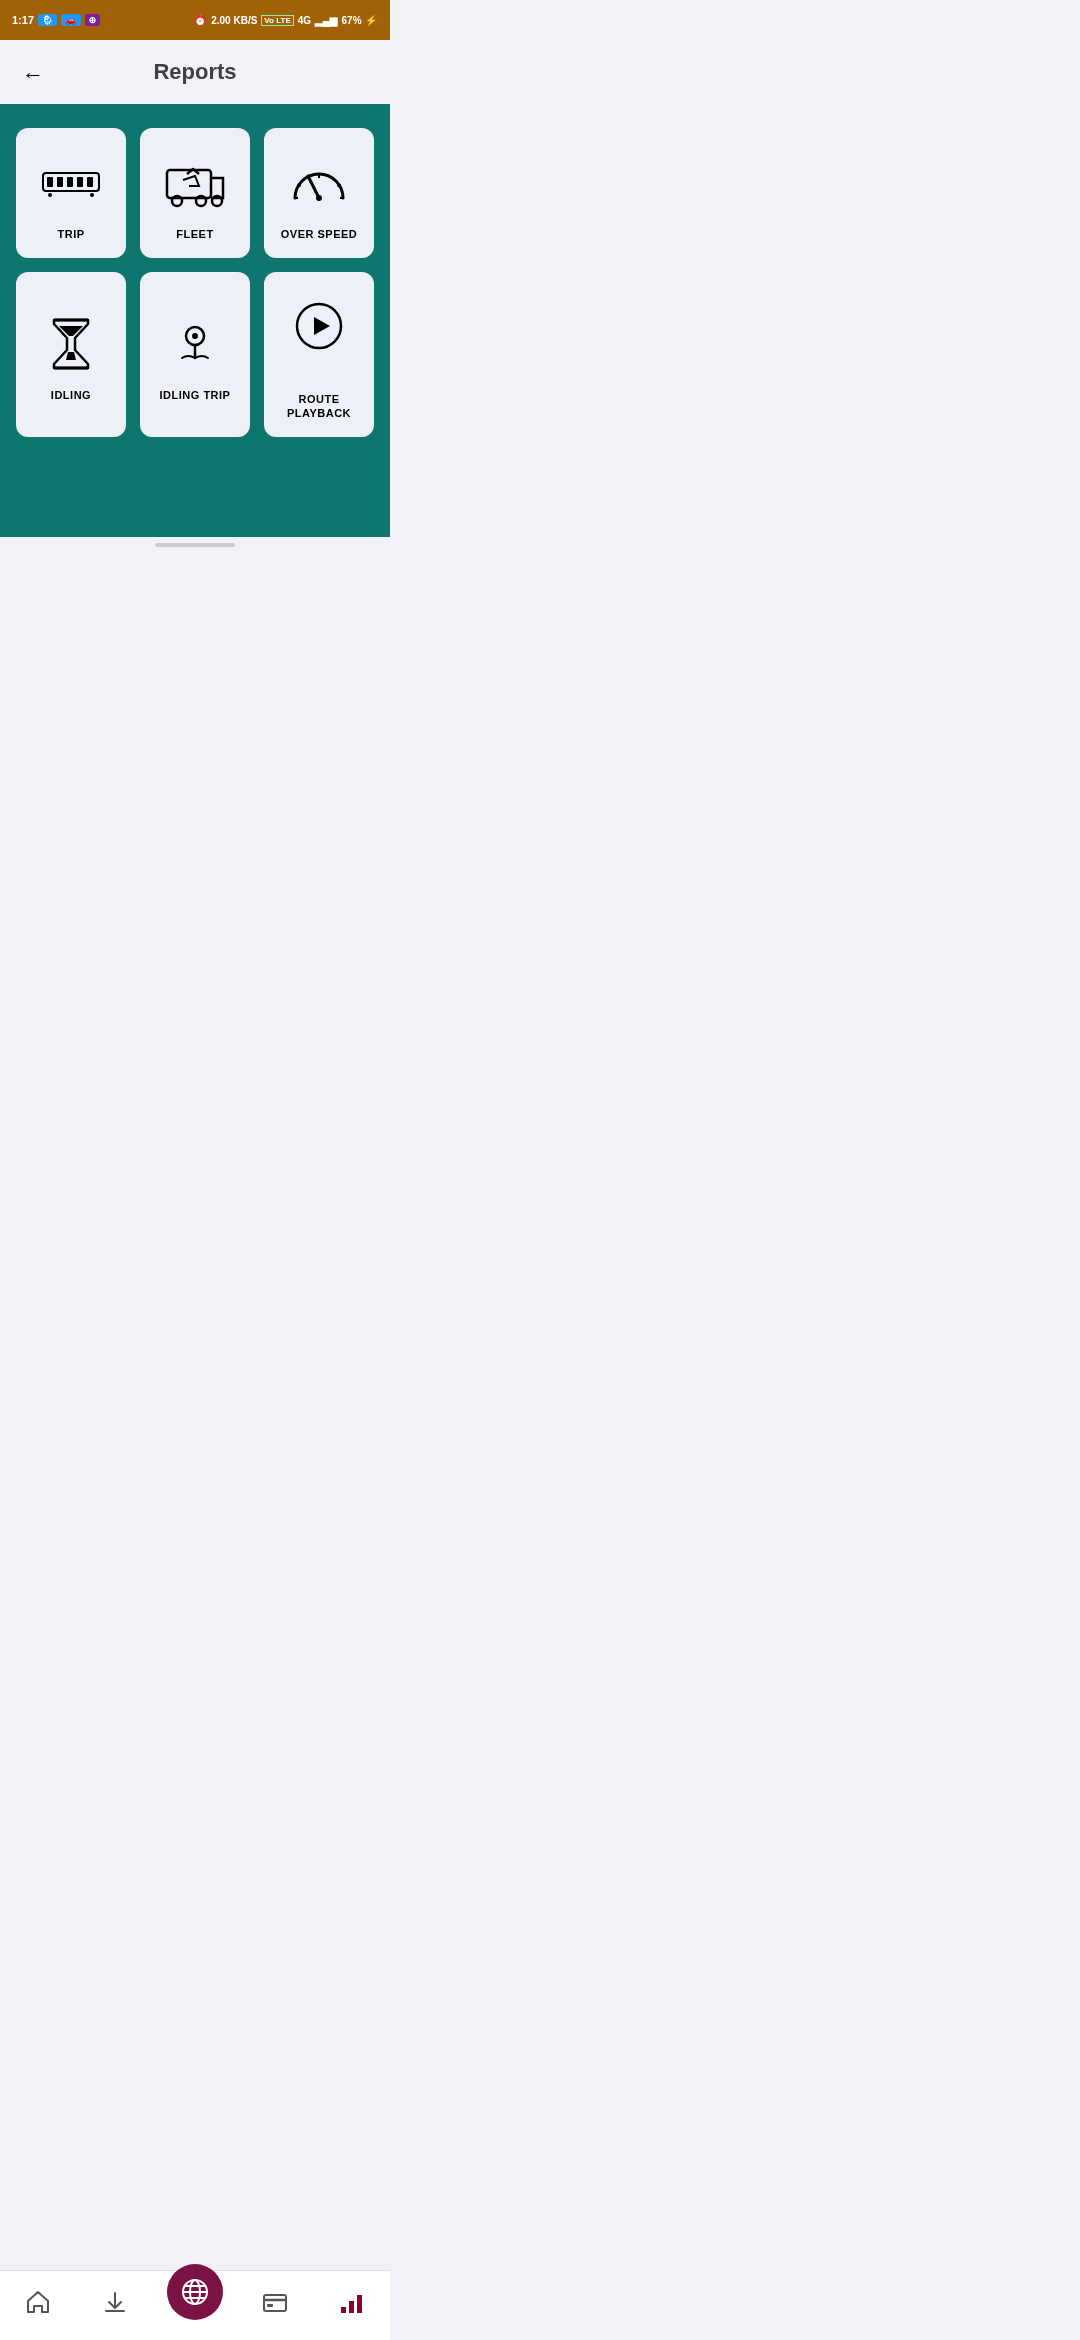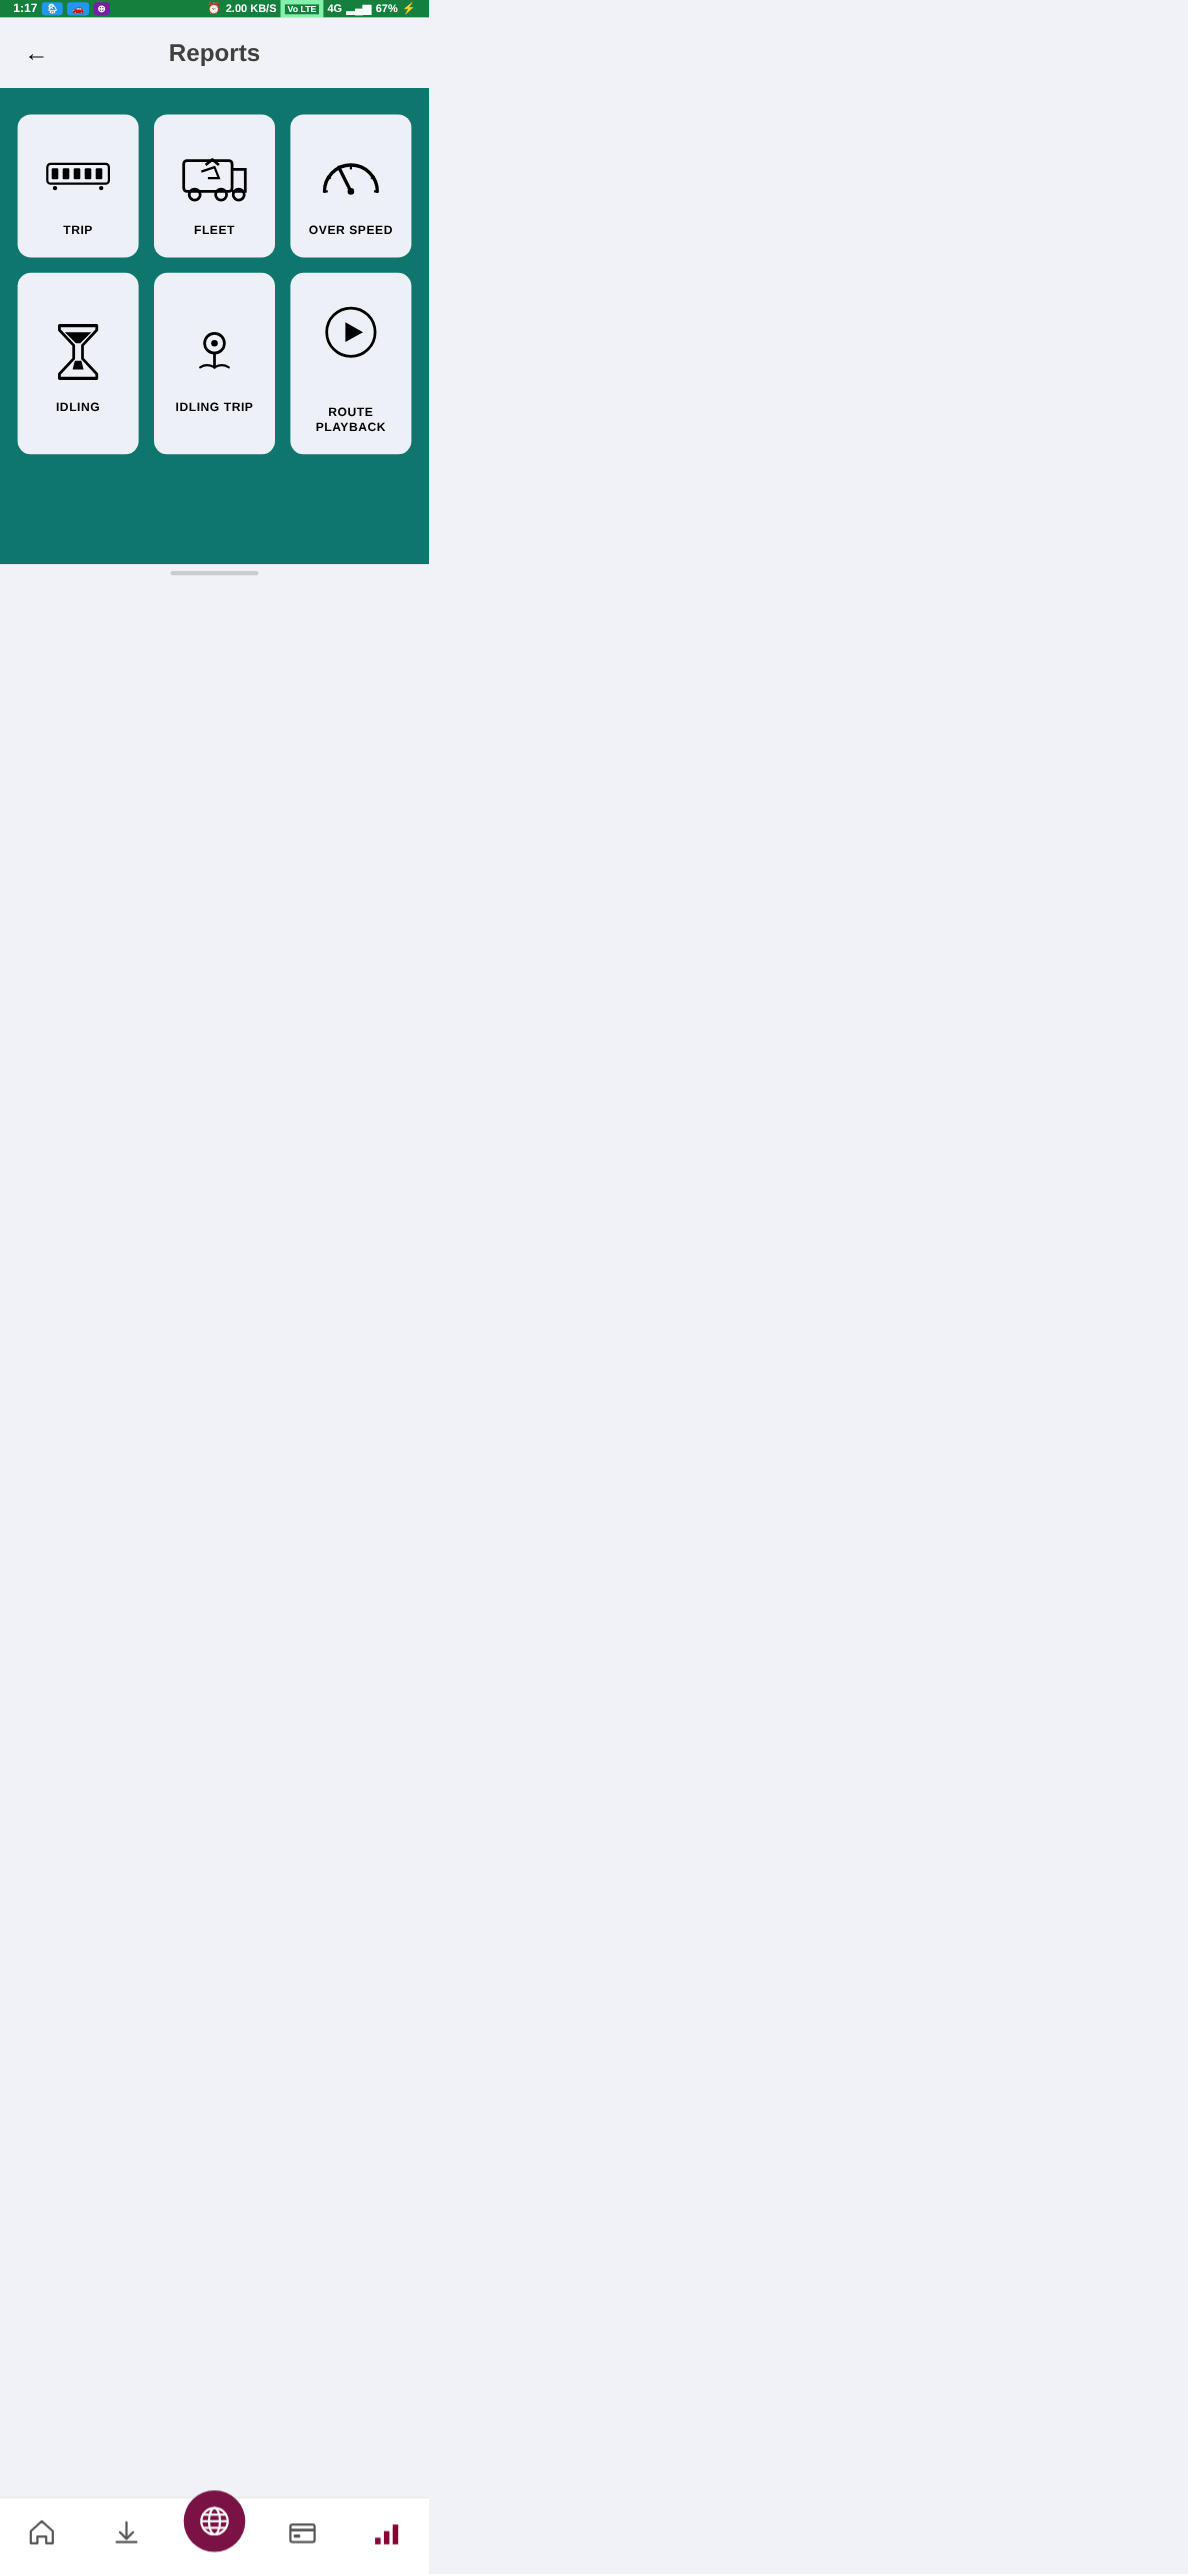--- a/index.html
+++ b/index.html
@@ -8,23 +8,23 @@
     body {
       width: 390px;
       min-height: 844px;
       background: #f0f2f7;
       font-family: 'Arial', sans-serif;
       overflow-x: hidden;
     }
 
     
     .status-bar {
-      background: #15803d;
+      background: #a16207;
       color: #fff;
-      height: 16px;
+      height: 40px;
       display: flex;
       align-items: center;
       justify-content: space-between;
       padding: 0 12px;
       font-size: 11px;
       font-weight: 600;
     }
     .status-left { display: flex; align-items: center; gap: 4px; }
     .status-right { display: flex; align-items: center; gap: 4px; font-size: 10px; }
     .status-icon {
@@ -159,21 +159,21 @@
 <div class="status-bar">
   <div class="status-left">
     <span>1:17</span>
     <span class="status-icon blue">🌦</span>
     <span class="status-icon blue">🚗</span>
     <span class="status-icon purple">⊕</span>
   </div>
   <div class="status-right">
     <span>⏰</span>
     <span>2.00 KB/S</span>
-    <span style="border:4px solid #86efac;padding:0 2px;font-size:8px;">Vo LTE</span>
+    <span style="border:1px solid #86efac;padding:0 2px;font-size:8px;">Vo LTE</span>
     <span>4G</span>
     <span>▂▄▆</span>
     <span>67%</span>
     <span style="color:#0f0;">⚡</span>
   </div>
 </div>
 
 <div class="header">
   <button class="back-btn">←</button>
   <span class="header-title">Reports</span>

